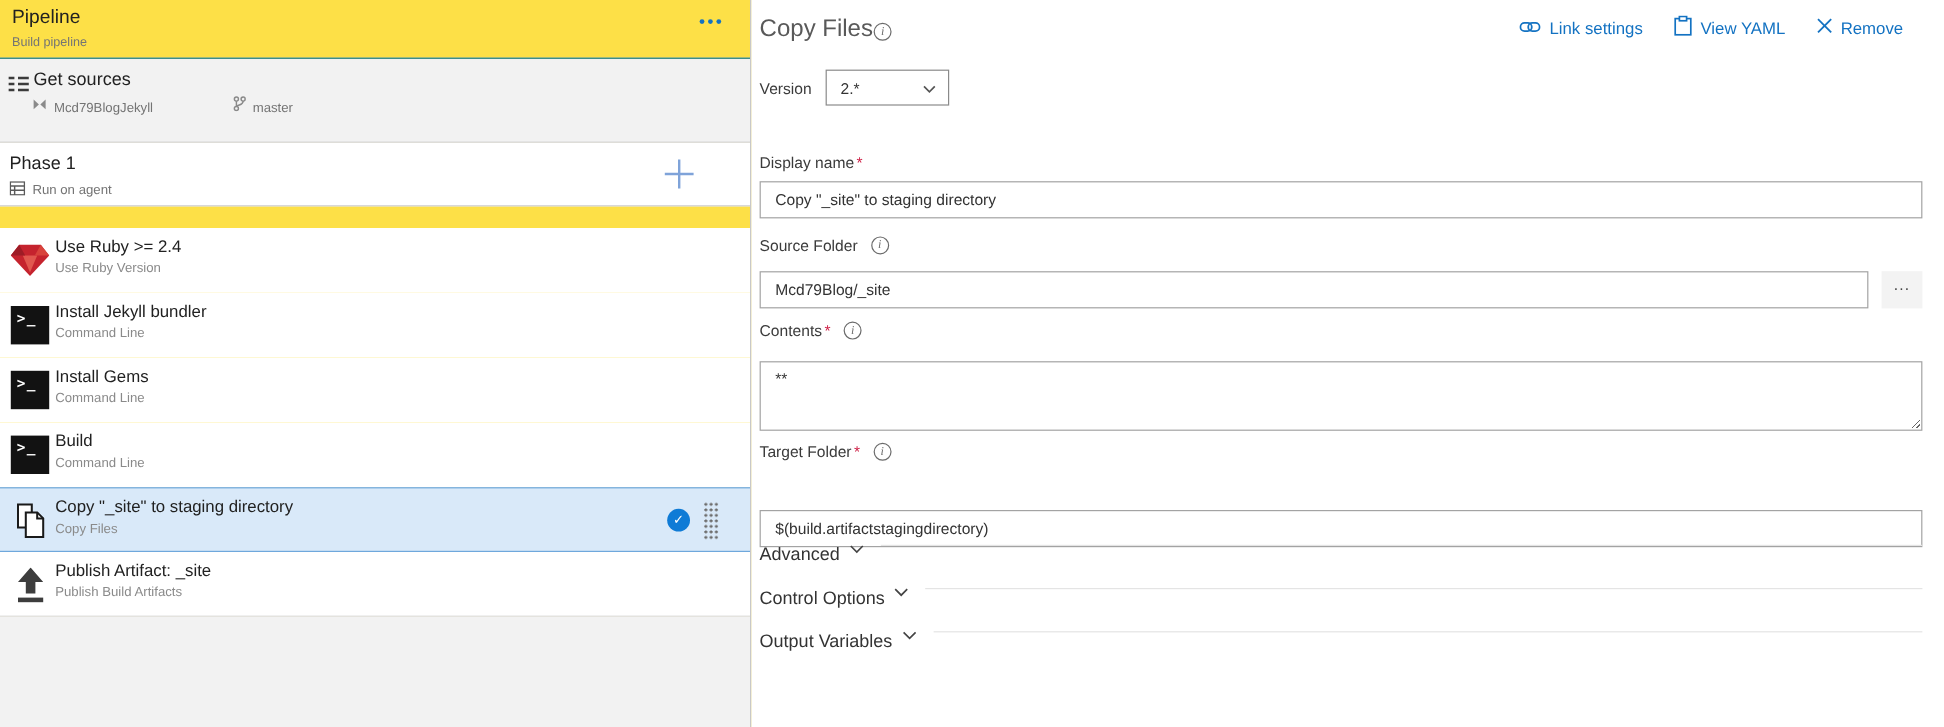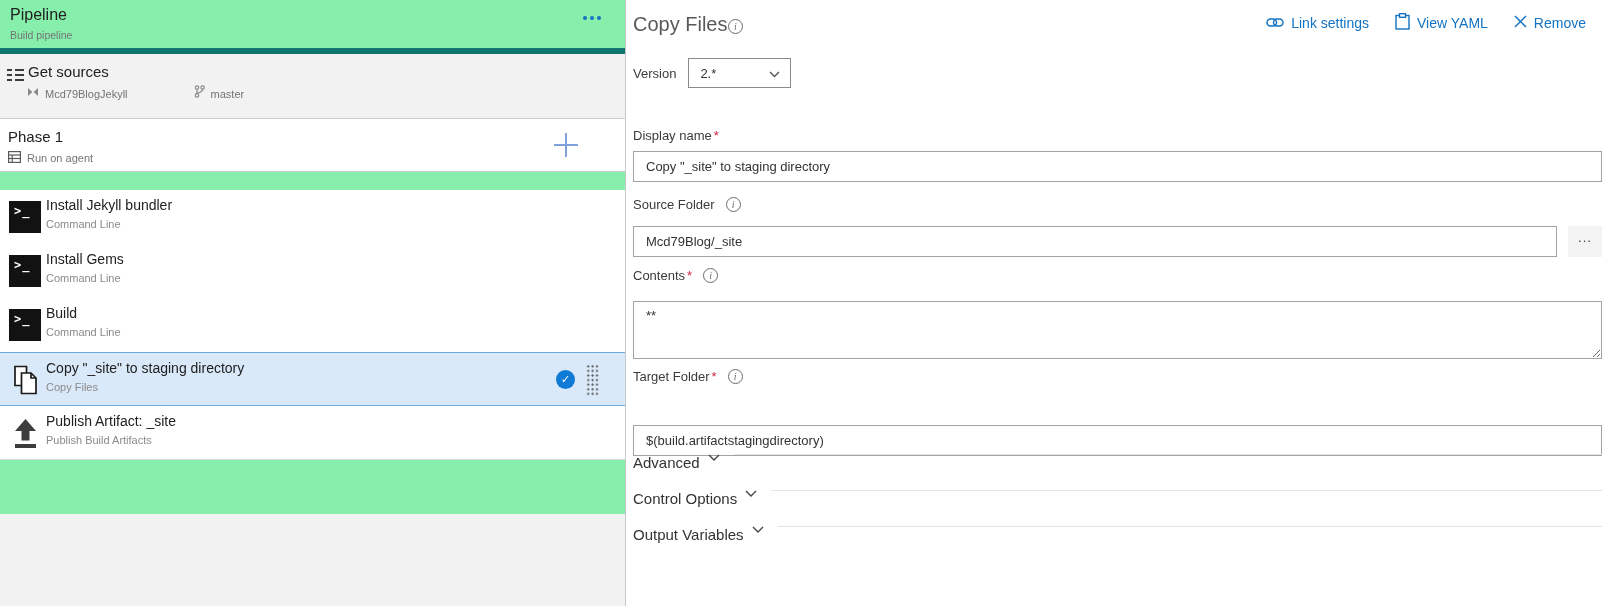--- a/index.html
+++ b/index.html
@@ -1,28 +1,28 @@
 <!DOCTYPE html>
 <html><head>
 <meta charset="utf-8">
 <style>
   * { box-sizing: border-box; margin: 0; padding: 0; }
   html,body { width:1620px; height:606px; background:#fff; overflow:hidden;
     font-family:"Liberation Sans","DejaVu Sans",sans-serif; color:#212121; }
 
   
   #left-panel { position:absolute; left:0; top:0; width:626px; height:606px;
-    border-right:1px solid #c8c8c8; background:#86efac; }
+    border-right:1px solid #c8c8c8; background:#fde047; }
   .lp-title { position:absolute; left:10px; top:6px; font-size:16px; color:#212121; }
   .lp-subtitle { position:absolute; left:10px; top:29px; font-size:10.5px; color:#747474; }
   .more-dots { position:absolute; left:583px; top:16px; display:flex; gap:3px; cursor:pointer; }
   .more-dots i { width:4px; height:4px; border-radius:50%; background:#1372c2; }
 
   #get-sources { position:absolute; left:0; top:48px; width:625px; height:71px;
-    background:#f2f2f2; border-top:6px solid #0f766e; border-bottom:1px solid #cfcfcf; cursor:pointer; }
+    background:#f2f2f2; border-top:1px solid #0f766e; border-bottom:1px solid #cfcfcf; cursor:pointer; }
   .gs-title { position:absolute; left:28px; top:9px; font-size:15px; color:#212121; }
   .gs-icon { position:absolute; left:7px; top:13px; }
   .gs-meta { position:absolute; left:27px; top:31px; display:flex; align-items:flex-end; gap:6px;
     font-size:11px; color:#747474; }
   .gs-meta .spacer { width:54px; }
 
   #phase-row { position:absolute; left:0; top:119px; width:625px; height:53px;
     background:#fff; border-bottom:1px solid #cfcfcf; }
   .ph-title { position:absolute; left:8px; top:9px; font-size:15px; color:#212121; }
   .ph-meta { position:absolute; left:8px; top:32px; display:flex; align-items:center; gap:6px;
@@ -144,20 +144,32 @@
     <div class="add-btn">
       <svg width="28" height="28" viewBox="0 0 28 28" stroke="#7fa3d9" stroke-width="2">
         <line x1="14" y1="2" x2="14" y2="26"></line>
           <line x1="2" y1="14" x2="26" y2="14"></line>
       </svg>
     </div>
   </div>
 
   <div id="task-list">
 
+    <div class="task-row">
+      <span class="task-icon">
+        <svg width="34" height="30" viewBox="0 0 34 30">
+          <polygon points="8,2 26,2 33,11 17,28 1,11" fill="#c5232e"></polygon>
+          <polygon points="11,11 23,11 17,25" fill="#e1574f"></polygon>
+          <polygon points="8,2 13,11 1,11" fill="#9e1c26"></polygon>
+          <polygon points="26,2 33,11 21,11" fill="#d8433c"></polygon>
+        </svg>
+      </span>
+      <div class="task-title">Use Ruby &gt;= 2.4</div>
+      <div class="task-sub">Use Ruby Version</div>
+    </div>
 
     <div class="task-row">
       <span class="task-icon">
         <span class="terminal-box">&gt;_</span>
       </span>
       <div class="task-title">Install Jekyll bundler</div>
       <div class="task-sub">Command Line</div>
     </div>
 
     <div class="task-row">

